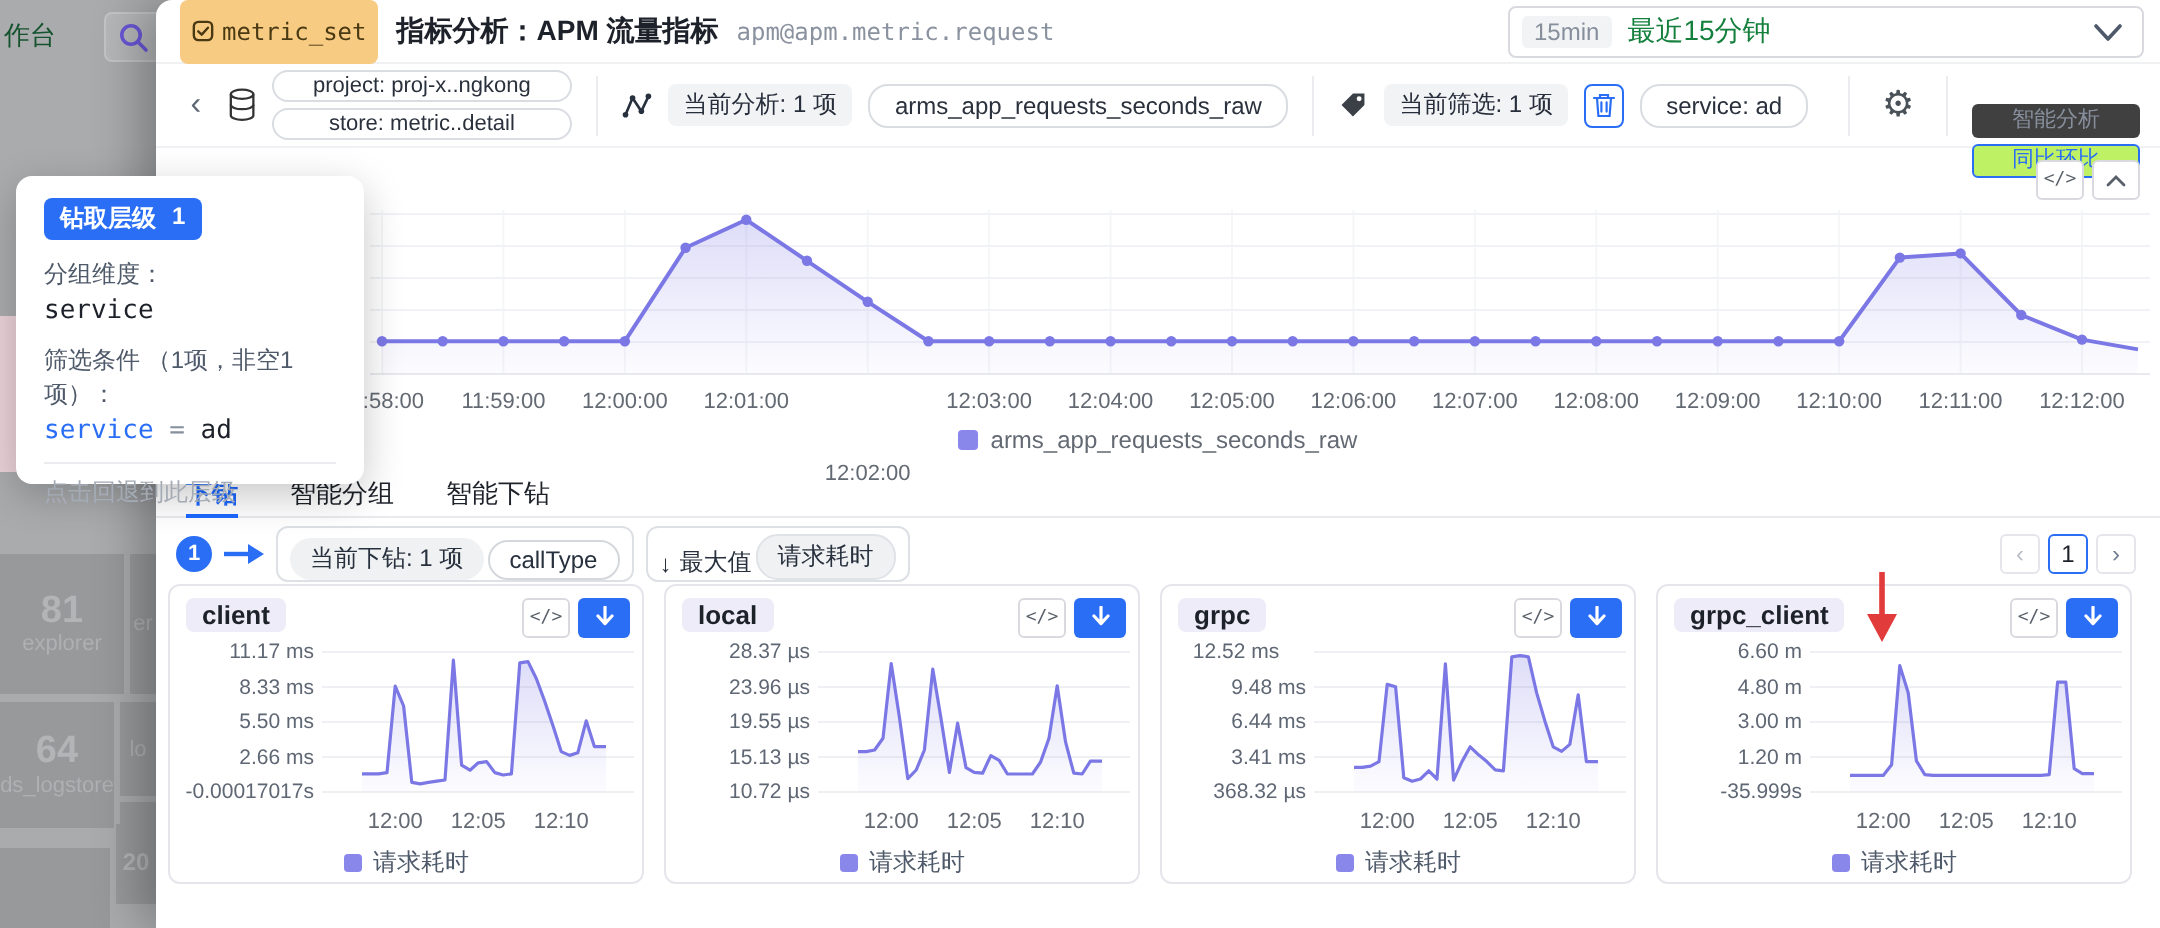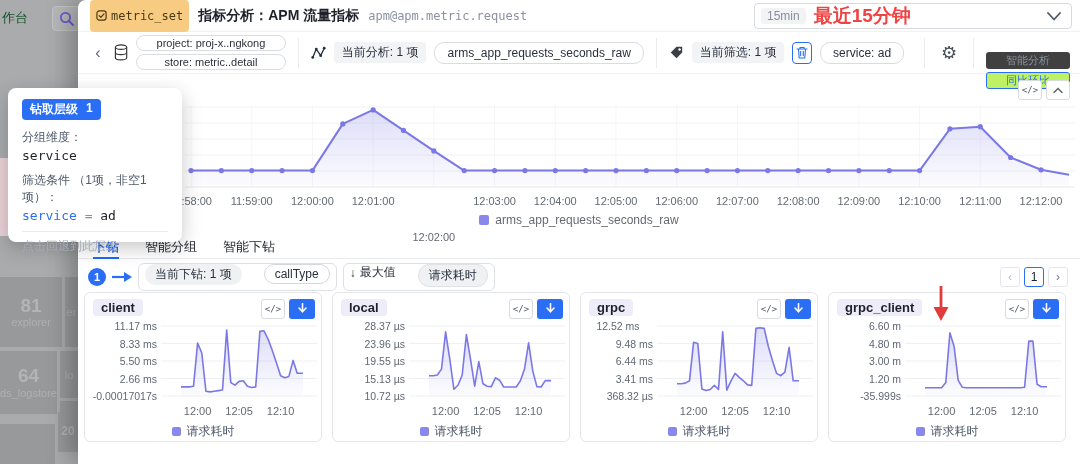--- a/index.html
+++ b/index.html
@@ -18,21 +18,21 @@
   
   .modal{position:absolute;left:78px;top:0;width:1002px;height:464px;background:#fff;
          border-top-left-radius:8px;box-shadow:-8px 0 24px rgba(0,0,0,.28);}
 
   .hdr{position:absolute;left:0;top:0;width:1002px;height:32px;display:flex;align-items:center;padding-left:12px;gap:9px;border-bottom:1px solid #f0f1f3;}
   .badge-orange{display:inline-flex;align-items:center;gap:4px;background:#f8cb82;color:#4a3a14;border-radius:4px;height:32px;padding:0 6px;font-size:12px;font-family:"DejaVu Sans Mono",monospace;justify-content:flex-end;}
   .hdr-title{font-size:14px;font-weight:bold;color:#1d2129;}
   .hdr-sub{font-size:12px;color:#8a919f;font-family:"DejaVu Sans Mono",monospace;}
   .time-select{position:absolute;right:8px;top:3px;width:318px;height:26px;border:1px solid #d8dadf;border-radius:4px;display:flex;align-items:center;gap:8px;padding:0 10px 0 6px;background:#fff;cursor:pointer;}
   .badge-gray{background:#f2f3f5;color:#878f9c;border-radius:3px;font-size:12px;padding:1px 6px;}
-  .time-label{font-size:19px;color:#ef4444;font-weight:bold;flex:1;}
+  .time-label{font-size:14px;color:#15803d;font-weight:normal;flex:1;}
 
   .tbar{position:absolute;left:0;top:32px;width:1002px;height:42px;display:flex;align-items:center;padding-left:12px;gap:8px;border-bottom:1px solid #eff1f4;}
   .back-btn{width:18px;height:22px;display:flex;align-items:center;justify-content:center;color:#5f6774;font-size:16px;cursor:pointer;}
   .pill{border:1px solid #d9dce1;border-radius:10px;font-size:11px;color:#2a313c;padding:1px 10px;background:#fff;white-space:nowrap;}
   .pill-col{display:flex;flex-direction:column;gap:3px;}
   .pill-col .pill{width:150px;text-align:center;}
   .vdiv{width:1px;height:30px;background:#ececf0;margin:0 4px;}
   .badge-dk{background:#f2f3f5;color:#272e3b;border-radius:4px;font-size:12px;padding:2px 8px;white-space:nowrap;}
   .trash-btn{width:22px;height:22px;border:1px solid #2a6ef5;border-radius:4px;display:flex;align-items:center;justify-content:center;cursor:pointer;background:#fff;}
   .gear{font-size:18px;color:#4a5158;cursor:pointer;margin:0 4px;}
@@ -50,21 +50,21 @@
   .main-legend{position:absolute;left:0;top:213px;width:1002px;display:flex;justify-content:center;align-items:center;gap:6px;font-size:12px;color:#646a73;}
   .sq{width:10px;height:10px;border-radius:2px;background:#8a87ea;display:inline-block;}
 
   .tabbar{position:absolute;left:0;top:238px;width:1002px;height:21px;border-bottom:1px solid #e8eaed;display:flex;gap:26px;padding-left:15px;}
   .tab{font-size:13px;color:#1d2129;cursor:pointer;position:relative;height:20px;}
   .tab.active{color:#1c68ff;font-weight:bold;}
   .tab.active::after{content:"";position:absolute;left:0;right:0;bottom:-1px;height:2px;background:#1c68ff;}
 
   .drillbar{position:absolute;left:0;top:262px;width:1002px;height:30px;display:flex;align-items:center;padding-left:10px;gap:6px;}
   .step-circle{width:18px;height:18px;border-radius:50%;background:#2a6ef5;color:#fff;font-size:11px;font-weight:bold;display:flex;align-items:center;justify-content:center;}
-  .group{border:1px solid #dde0e4;border-radius:6px;height:28px;display:flex;align-items:flex-start;gap:22px;padding:0 6px;}
+  .group{border:1px solid #dde0e4;border-radius:6px;height:28px;display:flex;align-items:flex-end;gap:2px;padding:0 6px;}
   .chip-gray{background:#f0f1f3;border-radius:11px;font-size:12px;color:#27303d;padding:2px 10px;white-space:nowrap;}
   .chip-white{background:#fff;border:1px solid #d4d7dc;border-radius:11px;font-size:12px;color:#27303d;padding:2px 10px;cursor:pointer;white-space:nowrap;}
   .agg{display:flex;align-items:center;gap:4px;font-size:12px;color:#27303d;cursor:pointer;}
   .pager{margin-left:auto;margin-right:12px;display:flex;gap:4px;}
   .pg{width:20px;height:20px;border:1px solid #e5e6eb;border-radius:3px;display:flex;align-items:center;justify-content:center;font-size:12px;cursor:pointer;background:#fff;}
   .pg.cur{border-color:#2a6ef5;color:#1d2129;}
   .pg.prev{color:#b8bdc6;}
   .pg.next{color:#6f7b8f;}
 
   .card{position:absolute;top:292px;width:238px;height:150px;border:1px solid #e5e6eb;border-radius:6px;background:#fff;}

